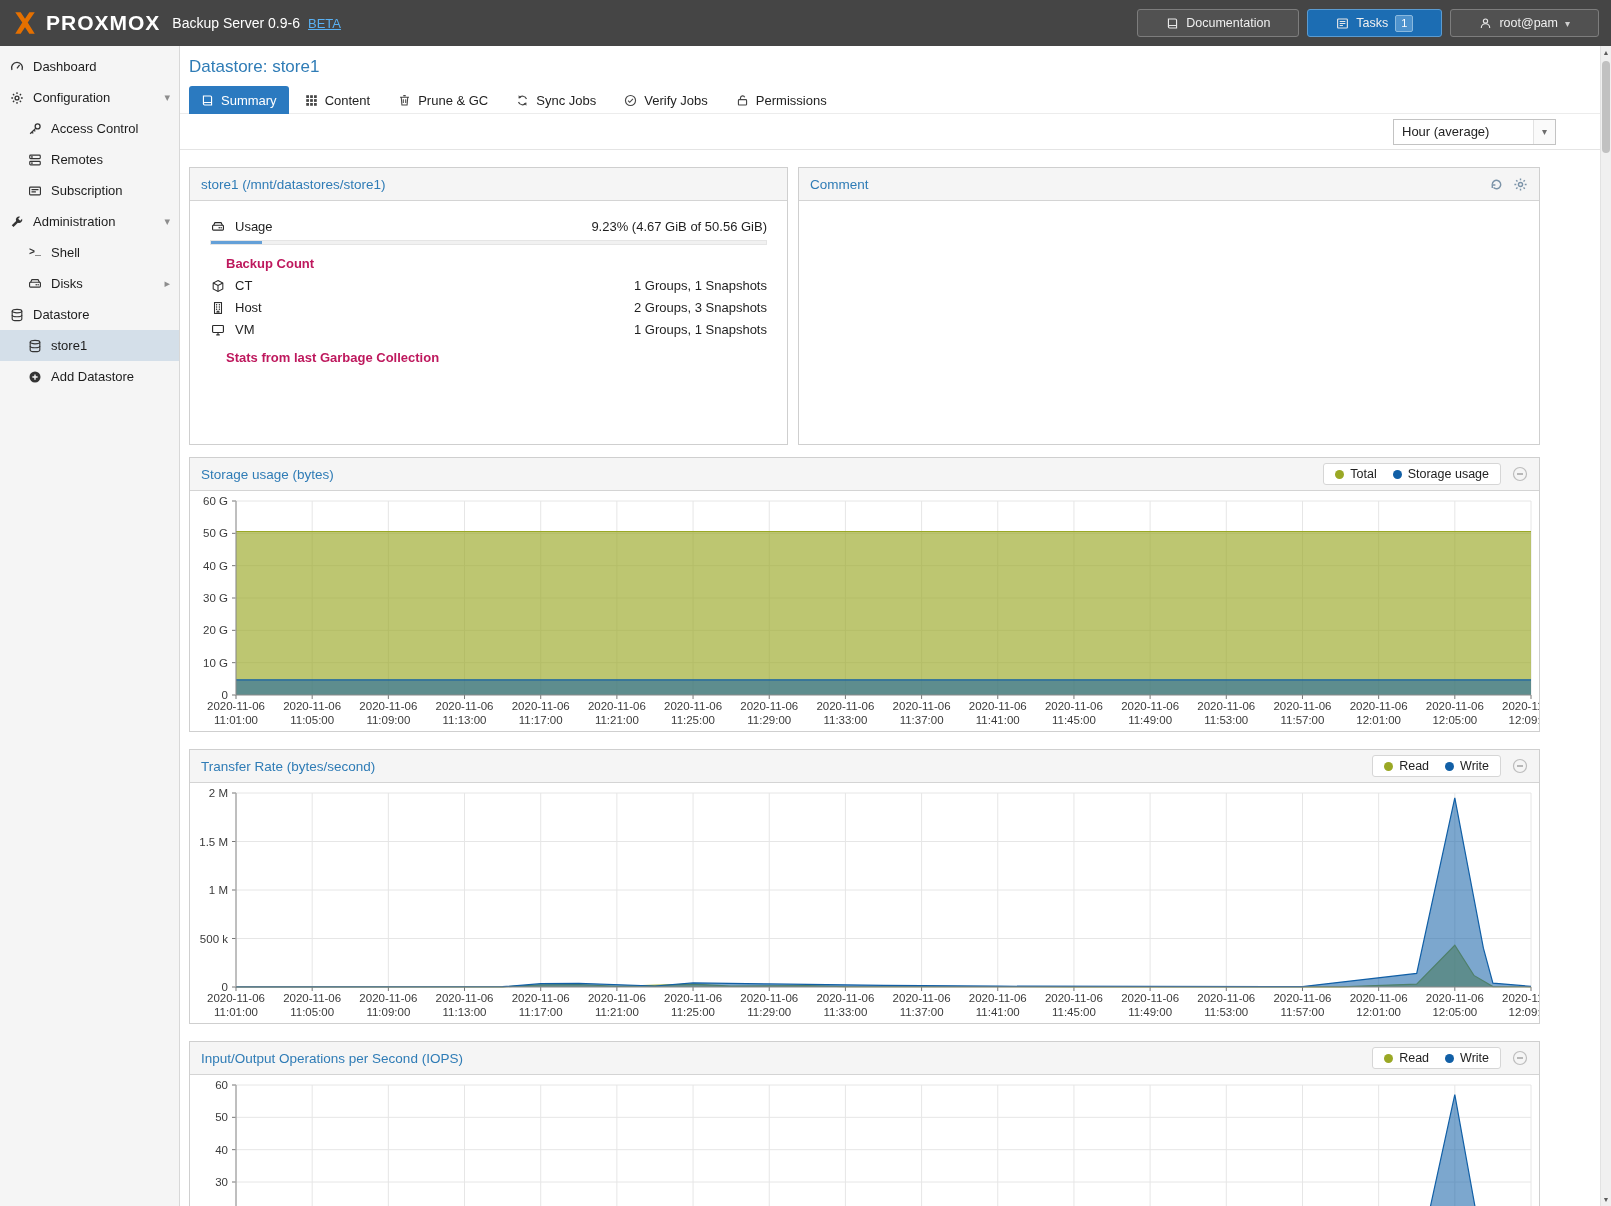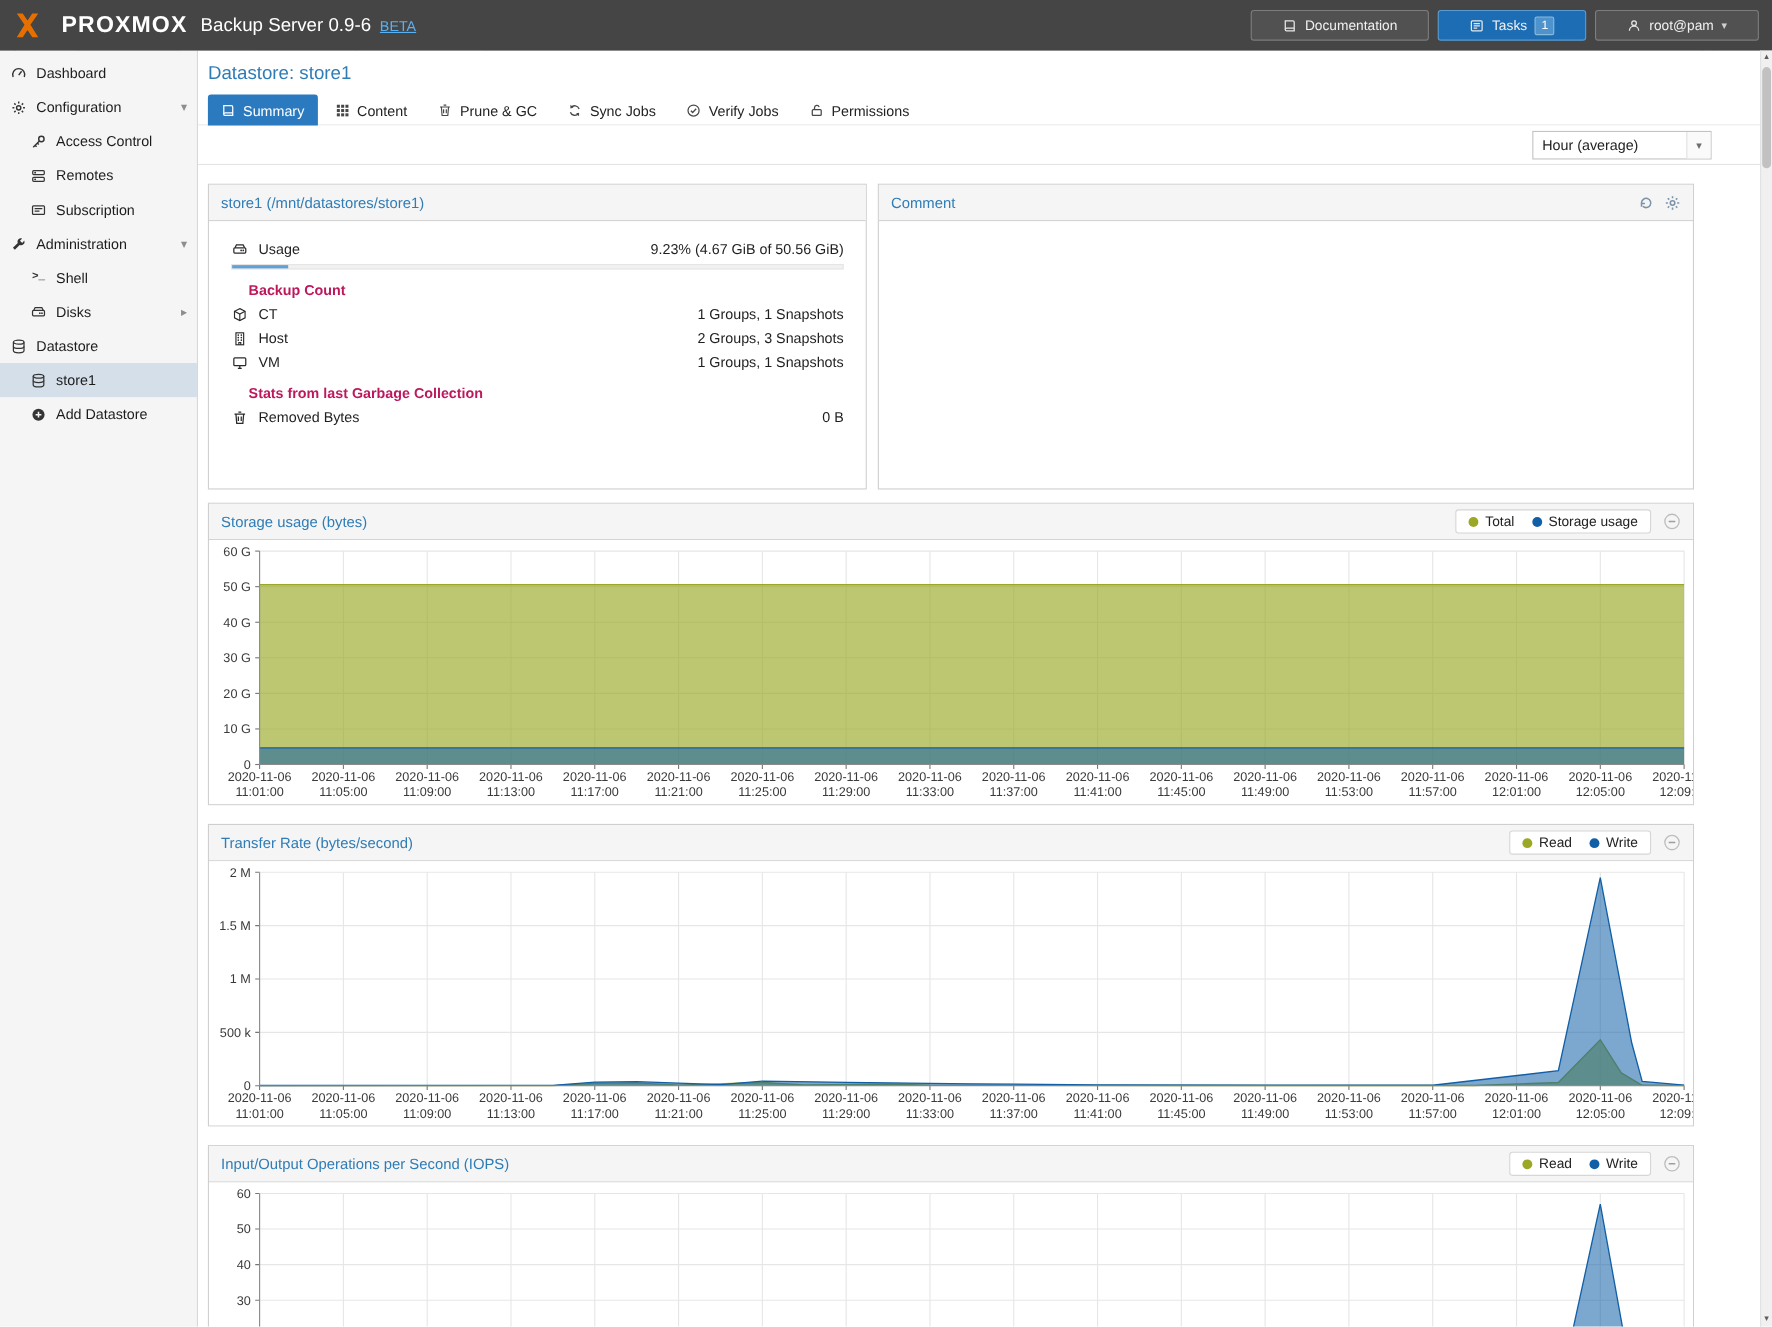--- a/index.html
+++ b/index.html
@@ -4,23 +4,23 @@
 <style>
 *{box-sizing:border-box;margin:0;padding:0}
 html,body{width:1611px;height:1206px;overflow:hidden;background:#fff;
  font-family:"Liberation Sans",sans-serif;font-size:13px;color:#1f1f1f}
 svg{display:block}
 .icon{display:inline-flex;align-items:center;justify-content:center}
 
 
 .app-header{position:fixed;left:0;top:0;width:1611px;height:46px;background:#454545;
  display:flex;align-items:center;padding:0 12px;gap:8px;z-index:50}
-.logo{display:flex;align-items:center;gap:18px}
+.logo{display:flex;align-items:center;gap:8px}
 .logo-text{color:#fff;font-weight:bold;font-size:21px;letter-spacing:1px}
-.subtitle{color:#fff;font-size:17px;margin-left:4px}
+.subtitle{color:#fff;font-size:14px;margin-left:4px}
 .beta{color:#59b0f2;cursor:pointer;text-decoration:underline}
 .header-right{margin-left:auto;display:flex;gap:8px;align-items:center}
 .hbtn{display:inline-flex;align-items:center;gap:7px;height:28px;padding:0 28px;
  background:#515151;border:1px solid #7d7d7d;border-radius:3px;color:#f0f0f0;
  font-size:12.5px;cursor:pointer;font-family:inherit}
 .hbtn .icon{color:#e8e8e8}
 .hbtn.tasks{background:#1c6db3;border-color:#5b9bd0}
 .badge{background:#4f93cd;border:1px solid #8ab9de;color:#fff;font-size:11px;
  padding:1px 5px;border-radius:2px;line-height:13px}
 .hcaret{color:#cfcfcf;font-size:10px}
@@ -363,29 +363,20 @@
               <svg width="14" height="14" viewBox="0 0 16 16" fill="none" stroke="currentColor" stroke-width="1.3">
                   <rect x="1.8" y="2.8" width="12.4" height="8" rx="1"></rect>
                   <path d="M6 13.5h4M8 10.8v2.7"></path>
                 </svg>
             </span>
             <span>VM</span>
             <span class="v">1 Groups, 1 Snapshots</span>
           </div>
 
           <div class="sect">Stats from last Garbage Collection</div>
-          <div class="kv">
-            <span class="icon">
-              <svg width="14" height="14" viewBox="0 0 16 16" fill="none" stroke="currentColor" stroke-width="1.3">
-                  <path d="M2.5 4h11M6.5 2h3M4 4l.8 9.5h6.4L12 4M6.5 6.5V11M9.5 6.5V11"></path>
-                </svg>
-            </span>
-            <span>Removed Bytes</span>
-            <span class="v">0 B</span>
-          </div>
         </div>
       </div>
 
       <div class="panel panel-comment">
         <div class="panel-header">
           <span>Comment</span>
           <span class="panel-tools">
             <span class="icon">
               <svg width="15" height="15" viewBox="0 0 16 16" fill="none" stroke="currentColor" stroke-width="1.5">
                   <path d="M3.5 8a4.5 4.5 0 1 1 1.3 3.2"></path>

